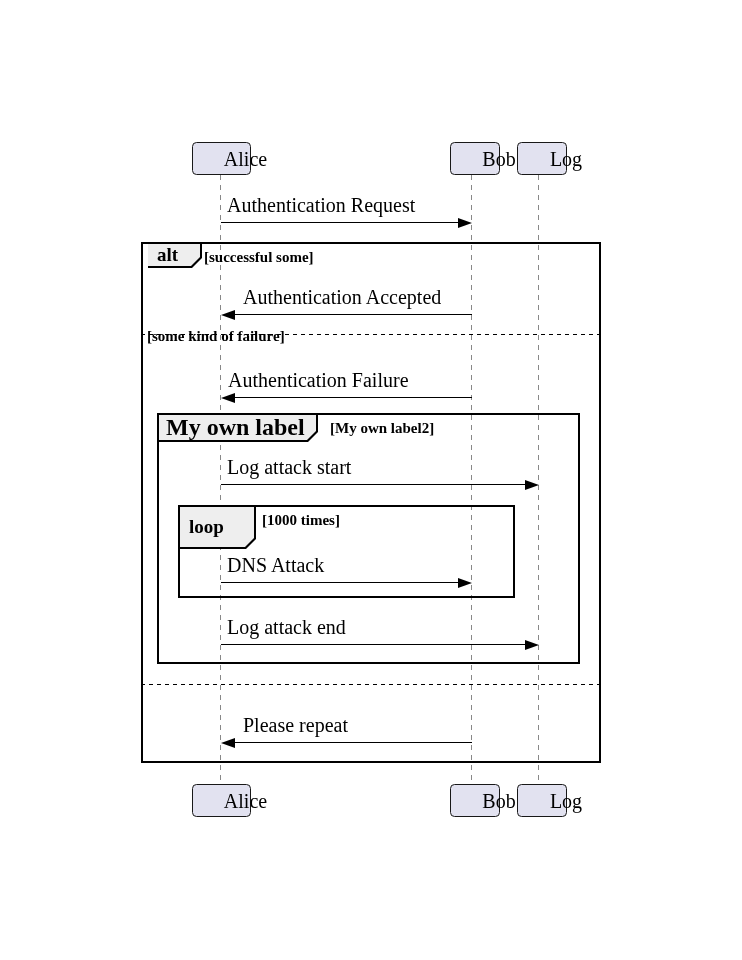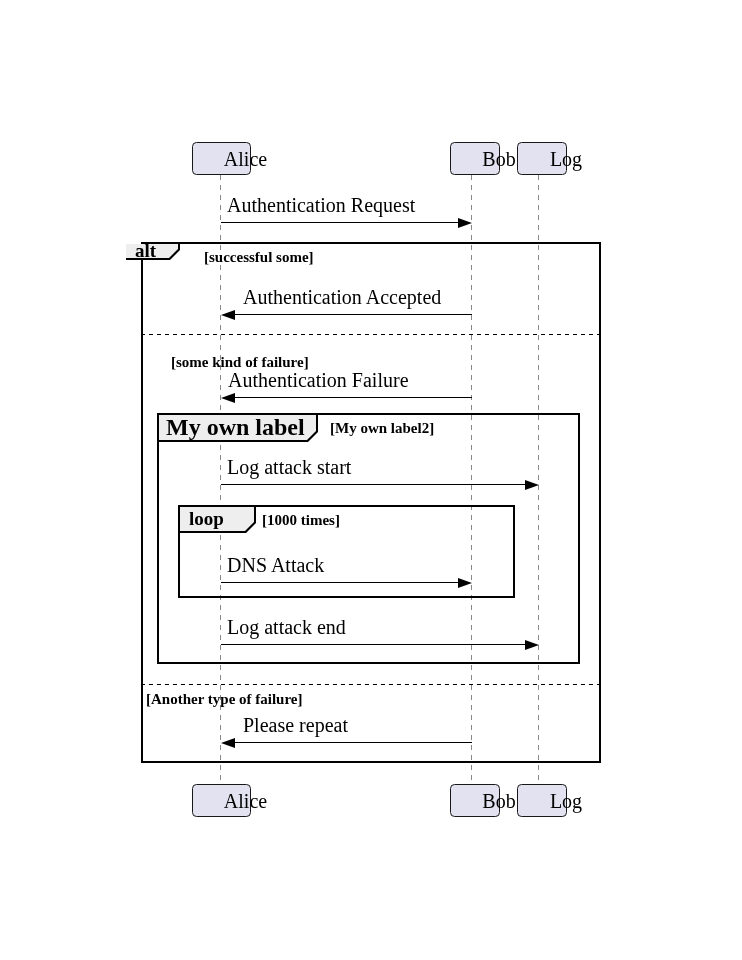--- a/index.html
+++ b/index.html
@@ -94,39 +94,38 @@
 </head>
 <body>
 
 <div class="diagram" style="--bg: #FFFFFF; --text: #000000; --participant-fill: #E2E2F0; --participant-border: #181818; --frame-border: #000000; --label-fill: #EEEEEE; --lifeline: #888888;">
 
   <div class="lifeline" style="left:220px;top:175px;height:608px;"></div>
   <div class="lifeline" style="left:471px;top:175px;height:608px;"></div>
   <div class="lifeline" style="left:538px;top:175px;height:608px;"></div>
 
   <div class="frame" style="left:141px;top:242px;width:460px;height:521px;"></div>
-  <div class="pent" style="left:126px;top:244px;width:54px;height:16px;">
+  <div class="pent" style="left:148px;top:244px;width:54px;height:24px;">
     <div class="pent-inner" style="font-size:19px;">alt</div>
   </div>
   <div class="guard" style="left:204px;top:246px;">[successful some]</div>
 
   <div class="divider" style="left:141px;top:334px;width:460px;"></div>
-  <div class="guard" style="left:147px;top:351px;margin-left:24px;">[some kind of failure]</div>
+  <div class="guard" style="left:147px;top:325px;">[some kind of failure]</div>
 
   <div class="divider" style="left:141px;top:684px;width:460px;"></div>
-  <div class="guard" style="left:146px;top:688px;">[Another type of failure]</div>
 
   <div class="frame" style="left:157px;top:413px;width:423px;height:251px;"></div>
   <div class="pent" style="left:159px;top:415px;width:159px;height:27px;">
     <div class="pent-inner" style="font-size:24px;padding-left:7px;">My own label</div>
   </div>
   <div class="guard" style="left:330px;top:417px;">[My own label2]</div>
 
   <div class="frame" style="left:178px;top:505px;width:337px;height:93px;"></div>
-  <div class="pent" style="left:180px;top:507px;width:76px;height:26px;">
+  <div class="pent" style="left:180px;top:507px;width:76px;height:42px;">
     <div class="pent-inner" style="font-size:19px;">loop</div>
   </div>
   <div class="guard" style="left:262px;top:509px;">[1000 times]</div>
 
   <div class="msg-text" style="left:227px;top:193px;">Authentication Request</div>
   <div class="msg-line" style="left:221px;top:222px;width:238px;"></div>
   <div class="arr-r" style="left:458px;top:218px;"></div>
 
   <div class="msg-text" style="left:243px;top:285px;">Authentication Accepted</div>
   <div class="msg-line" style="left:234px;top:314px;width:238px;"></div>

